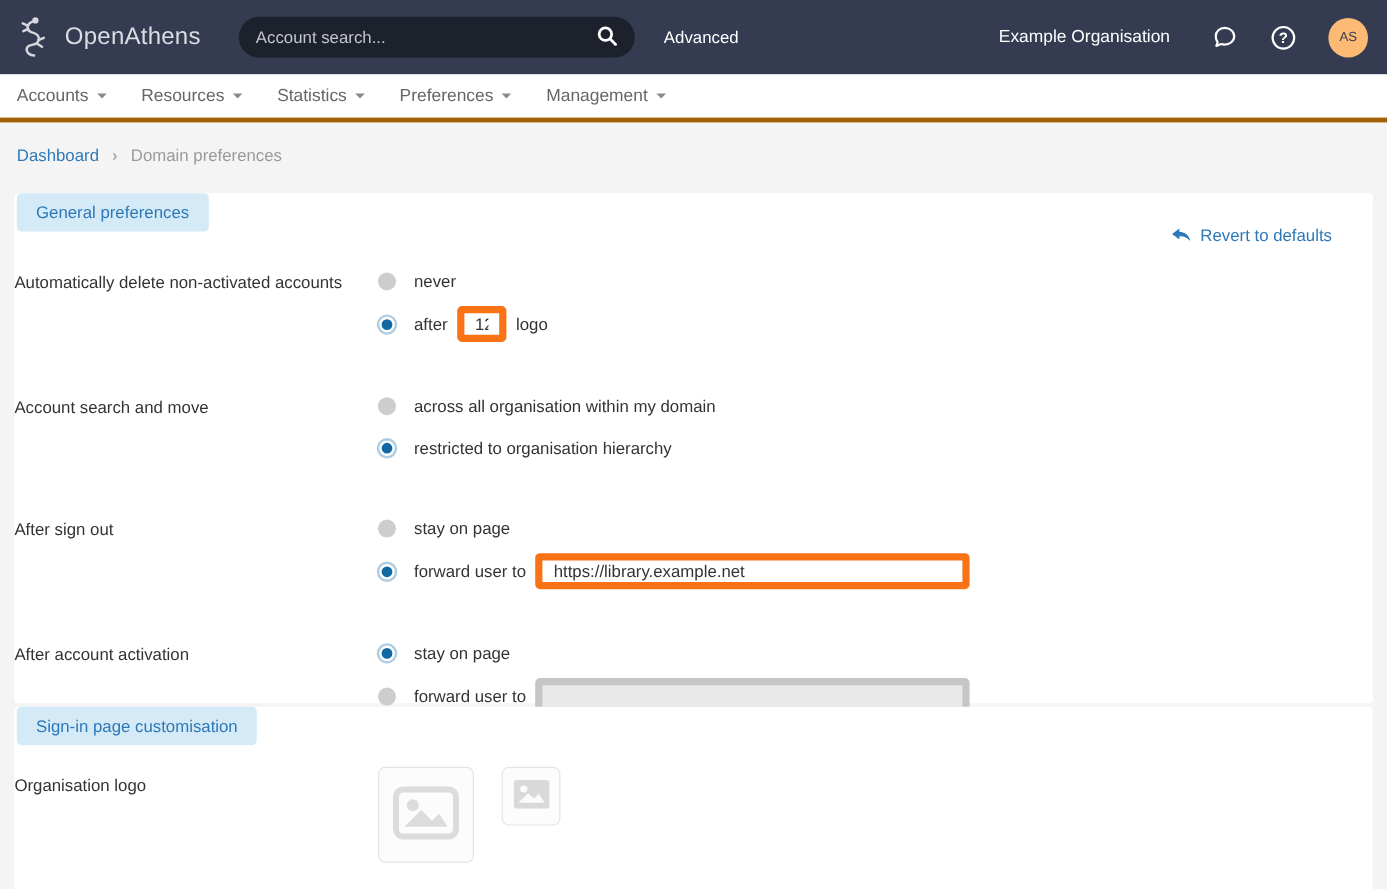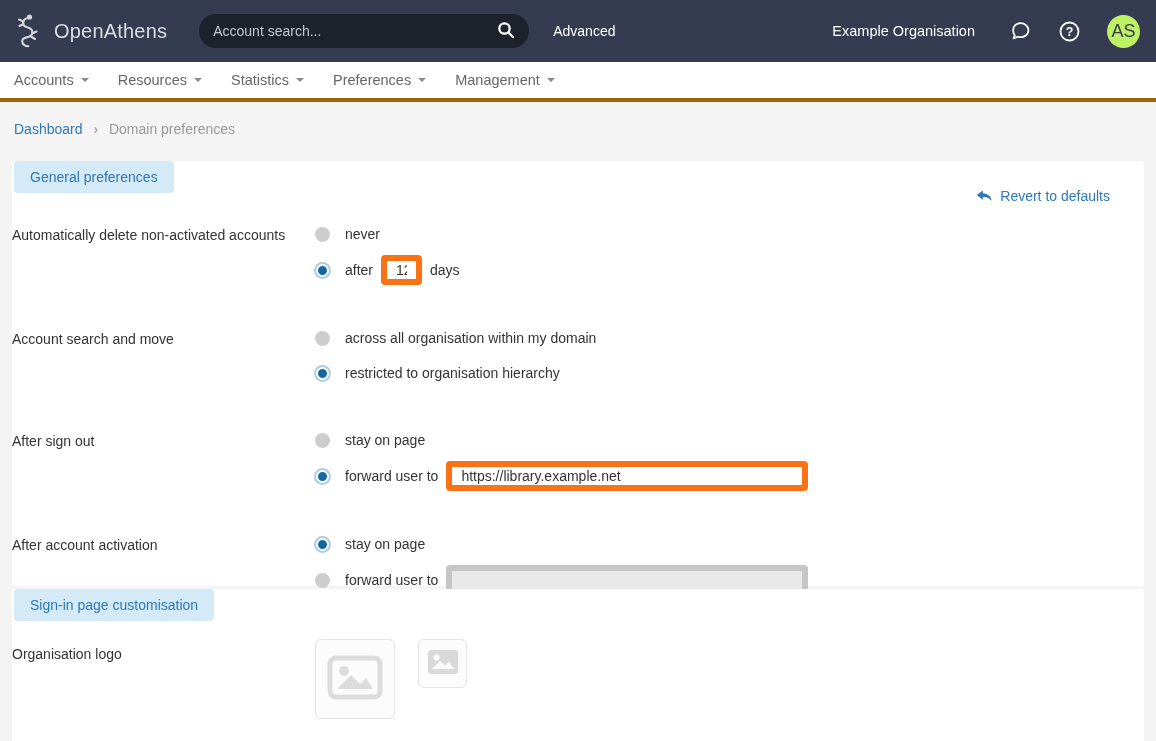--- a/index.html
+++ b/index.html
@@ -28,22 +28,22 @@
   .search-pill input {
     flex:1; background:transparent; border:none; outline:none;
     color:#fff; font-size:14px; font-family:inherit;
   }
   .search-pill input::placeholder { color:#c3c6cd; }
   .advanced-link { color:#fff; margin-left:24px; font-size:14px; cursor:pointer; }
   .header-right { margin-left:auto; display:flex; align-items:center; }
   .org-name { color:#fff; font-size:14.5px; margin-right:34px; cursor:pointer; }
   .icon-btn { margin-right:26px; cursor:pointer; display:flex; align-items:center; }
   .avatar {
-    width:33px; height:33px; border-radius:50%; background:#bef264;
-    color:#353b50; font-size:18px; display:flex; align-items:center;
+    width:33px; height:33px; border-radius:50%; background:#fdba74;
+    color:#353b50; font-size:11px; display:flex; align-items:center;
     justify-content:center; cursor:pointer;
   }
   
   .navbar {
     height:40px; background:#fff; border-bottom:4px solid #a16207;
     display:flex; align-items:center; padding:0 14px;
   }
   .nav-item {
     color:#666; margin-right:29px; cursor:pointer;
     display:flex; align-items:center; font-size:14.5px;
@@ -208,21 +208,21 @@
       <div class="form-label">Automatically delete non-activated accounts</div>
       <div class="options">
         <div class="option">
           <span class="radio"></span>
           <span class="opt-text">never</span>
         </div>
         <div class="option">
           <span class="radio checked"></span>
           <span class="opt-text">after</span>
           <input class="txt days-input" value="120" style="">
-          <span>days</span>
+          <span>logo</span>
         </div>
       </div>
     </div>
 
     <div class="form-group">
       <div class="form-label">Account search and move</div>
       <div class="options">
         <div class="option">
           <span class="radio"></span>
           <span class="opt-text">across all organisation within my domain</span>

